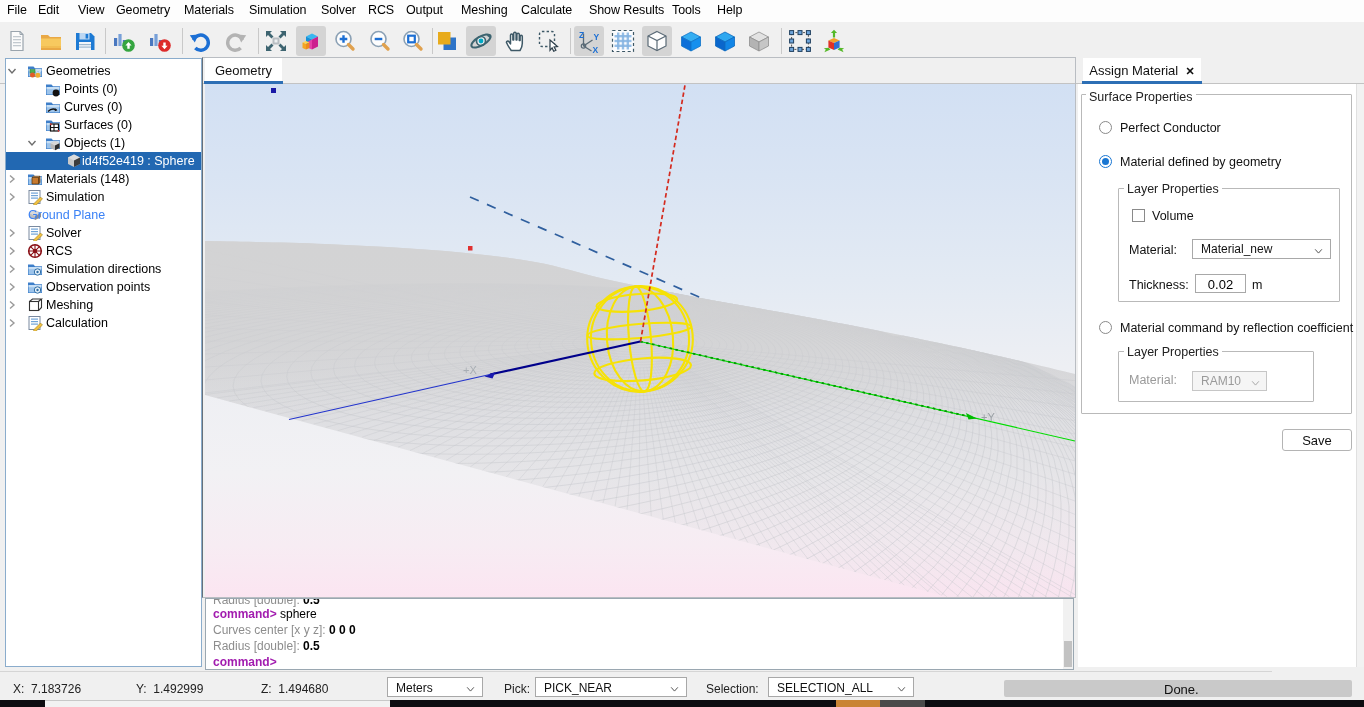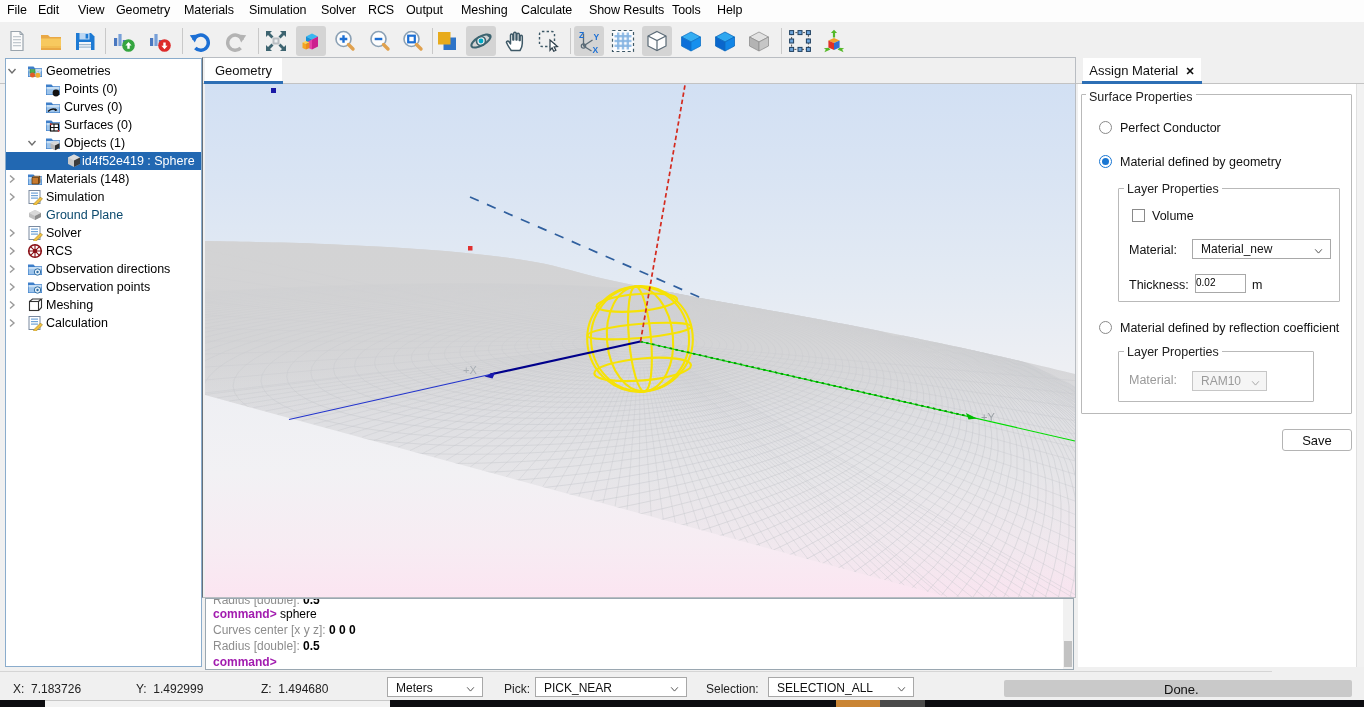--- a/index.html
+++ b/index.html
@@ -330,21 +330,21 @@
     </svg>
 <div class="trow" style="top:129px;line-height:14px">
       <span class="lbl" style="left:40px">Simulation</span>
     </div>
 <svg class="ticon" style="left:21px;top:148px" viewBox="0 0 16 16">
       <path d="M8 3 L14 6 L14 10 L8 13 L2 10 L2 6 z" fill="#bfbfbf"></path>
       <path d="M8 3 L14 6 L8 9 L2 6 z" fill="#d9d9d9"></path>
       <path d="M8 9 L14 6 L14 10 L8 13 z" fill="#8f8f8f"></path>
     </svg>
 <div class="trow" style="top:147px;line-height:14px">
-      <span class="lbl" style="left:40px;color:#0c4a6e">Ground Plane</span>
+      <span class="lbl" style="left:22px;color:#3b82f6">Ground Plane</span>
     </div>
 <svg class="chev" style="left:0px;top:168px" viewBox="0 0 12 12">
       <path d="M4 2.5 L8 6 L4 9.5" stroke="#9a9a9a" stroke-width="1.4" fill="none"></path>
     </svg>
 <svg class="ticon" style="left:21px;top:166px" viewBox="0 0 16 16">
       <rect x="2" y="1.5" width="11" height="13" fill="#fff" stroke="#7a8aa0"></rect>
       <rect x="4" y="3.5" width="7" height="1.2" fill="#6fa3d8"></rect>
       <rect x="4" y="6" width="7" height="1.2" fill="#6fa3d8"></rect>
       <rect x="4" y="8.5" width="7" height="1.2" fill="#6fa3d8"></rect>
       <path d="M7 14.5 L13.5 8 L15.5 10 L9 16.2 L6.3 16.8 z" fill="#f0c040" stroke="#a08020" stroke-width="0.6"></path>
@@ -367,21 +367,21 @@
       <path d="M4 2.5 L8 6 L4 9.5" stroke="#9a9a9a" stroke-width="1.4" fill="none"></path>
     </svg>
 <svg class="ticon" style="left:21px;top:202px" viewBox="0 0 16 16">
       <path d="M1 3.5 h5.5 l1.5 1.8 h7 v8.7 h-14 z" fill="#3d7ec9"></path>
       <path d="M1.6 6 h12.8 v7.4 h-12.8 z" fill="#9cc3ea"></path>
       <path d="M1.6 6 h12.8 v2.2 h-12.8 z" fill="#c8dff4"></path>
       <circle cx="10.5" cy="11" r="3.2" fill="#e8f2fa" stroke="#2e6da4" stroke-width="1"></circle>
       <circle cx="10.5" cy="11" r="1.2" fill="#2e6da4"></circle>
     </svg>
 <div class="trow" style="top:201px;line-height:14px">
-      <span class="lbl" style="left:40px">Observation directions</span>
+      <span class="lbl" style="left:40px">Simulation directions</span>
     </div>
 <svg class="chev" style="left:0px;top:222px" viewBox="0 0 12 12">
       <path d="M4 2.5 L8 6 L4 9.5" stroke="#9a9a9a" stroke-width="1.4" fill="none"></path>
     </svg>
 <svg class="ticon" style="left:21px;top:220px" viewBox="0 0 16 16">
       <path d="M1 3.5 h5.5 l1.5 1.8 h7 v8.7 h-14 z" fill="#3d7ec9"></path>
       <path d="M1.6 6 h12.8 v7.4 h-12.8 z" fill="#9cc3ea"></path>
       <path d="M1.6 6 h12.8 v2.2 h-12.8 z" fill="#c8dff4"></path>
       <circle cx="10.5" cy="11" r="3.2" fill="#e8f2fa" stroke="#2e6da4" stroke-width="1"></circle>
       <circle cx="10.5" cy="11" r="1.2" fill="#2e6da4"></circle>
@@ -712,24 +712,24 @@
 <div class="cbox" style="left:1132px;top:209px"></div>
 <div class="rlbl" style="left:1152px;top:209px">Volume</div>
 <div class="rlbl" style="left:1129px;top:243px">Material:</div>
 <div class="dd" style="left:1192px;top:239px;width:139px;height:20px">
     <span class="t" style="top:2px">Material_new</span>
     <svg class="ddch" viewBox="0 0 12 12" style="right:6px;top:6px;width:11px;height:10px">
       <path d="M2 4 L6 8.5 L10 4" stroke="#555" stroke-width="1.2" fill="none"></path>
     </svg>
   </div>
 <div class="rlbl" style="left:1129px;top:278px">Thickness:</div>
-<div style="position:absolute;left:1195px;top:274px;width:51px;height:19px;background:#fff;border:1px solid #a8a8a8;font-size:10px;text-align:left;padding-top:2px">0.02</div>
+<div style="position:absolute;left:1195px;top:274px;width:51px;height:19px;background:#fff;border:1px solid #a8a8a8;font-size:13px;text-align:center;padding-top:2px">0.02</div>
 <div class="rlbl" style="left:1252px;top:278px">m</div>
 <div class="radio" style="left:1099px;top:321px"></div>
-<div class="rlbl" style="left:1120px;top:321px">Material defined by reflection coefficient</div>
+<div class="rlbl" style="left:1120px;top:321px">Material command by reflection coefficient</div>
 <div class="fs" style="left:1118px;top:351px;width:196px;height:51px"></div>
 <div class="fslbl" style="left:1124px;top:345px">Layer Properties</div>
 <div class="rlbl dis" style="left:1129px;top:373px">Material:</div>
 <div class="dd" style="left:1192px;top:371px;width:75px;height:20px;background:#f5f5f5;border-color:#c6c6c6;color:#9a9a9a">
     <span class="t" style="top:2px">RAM10</span>
     <svg class="ddch" viewBox="0 0 12 12" style="right:5px;top:6px;width:11px;height:10px">
       <path d="M2 4 L6 8.5 L10 4" stroke="#a8a8a8" stroke-width="1.2" fill="none"></path>
     </svg>
   </div>
 <div id="savebtn">Save</div>

